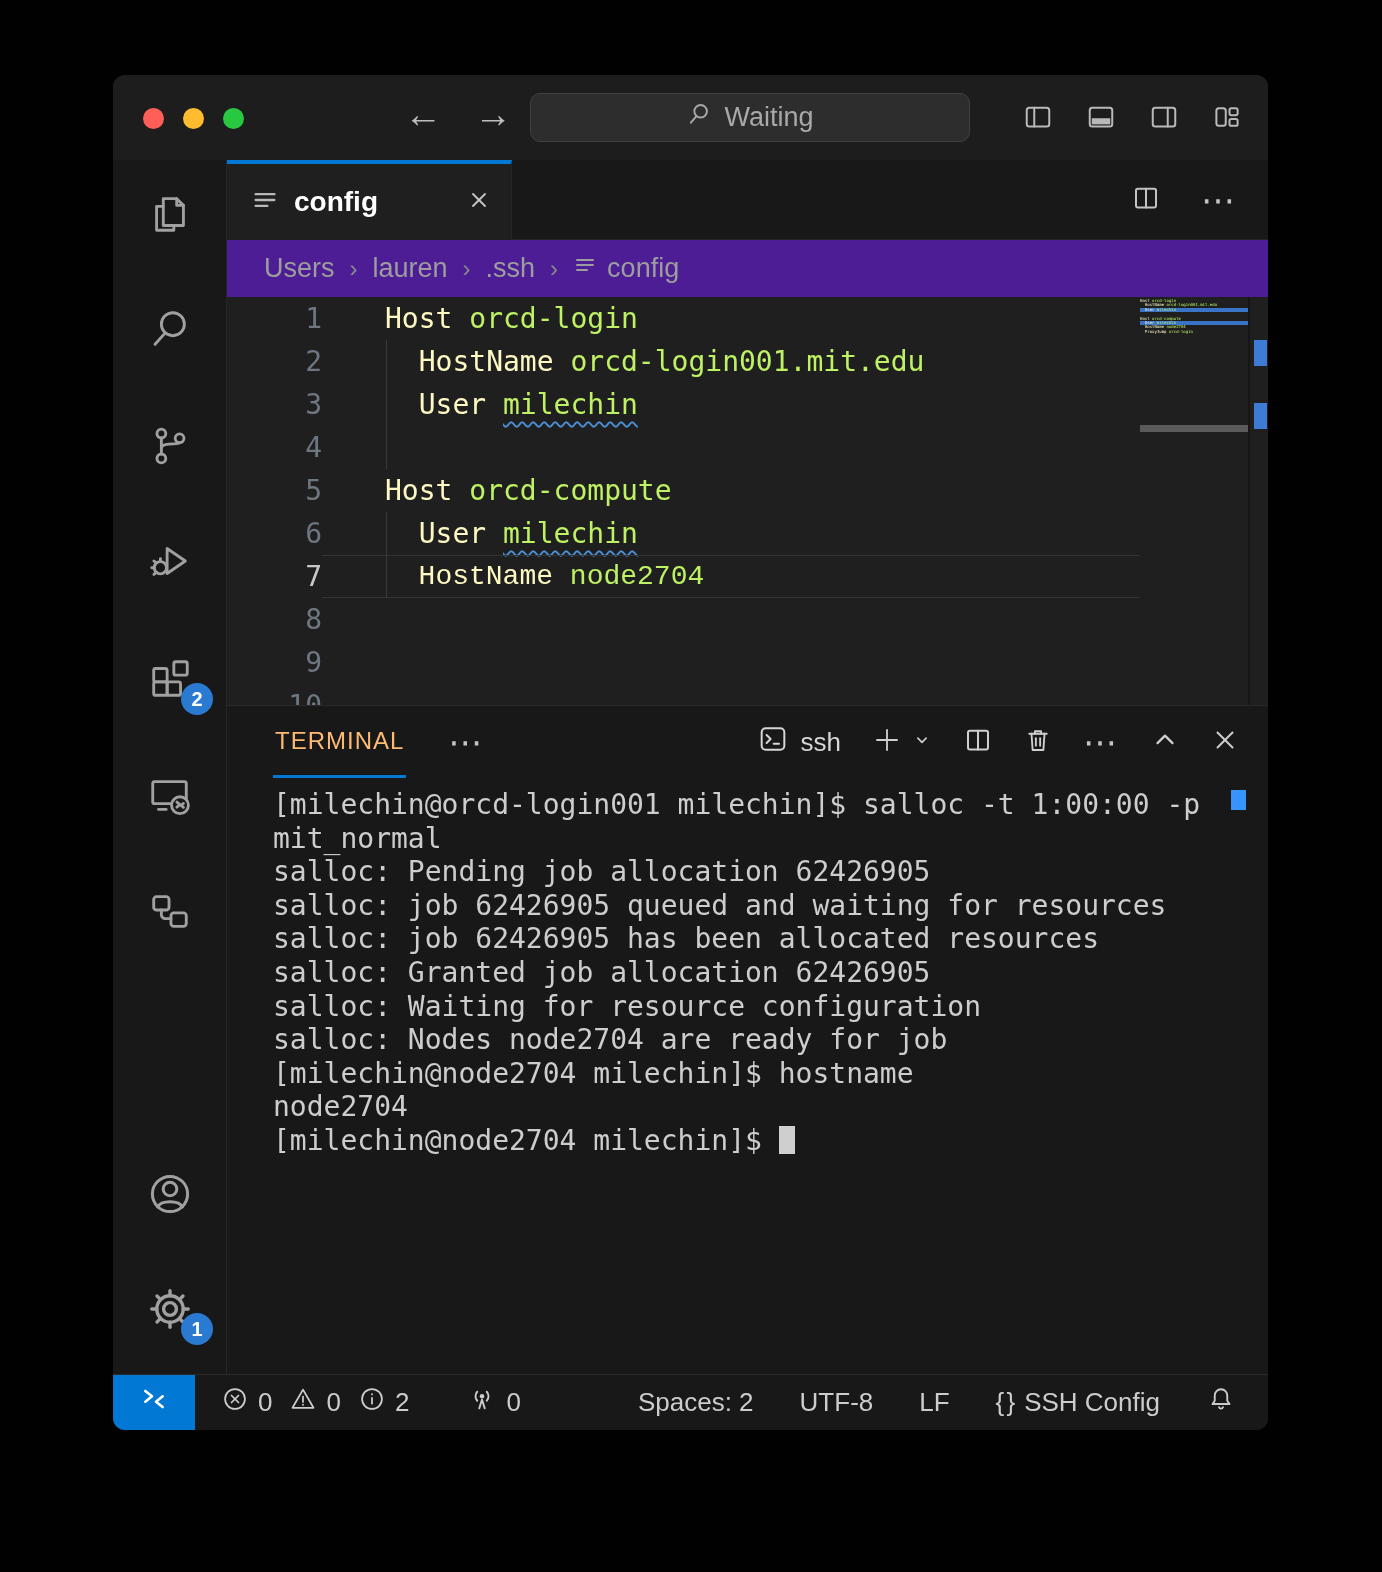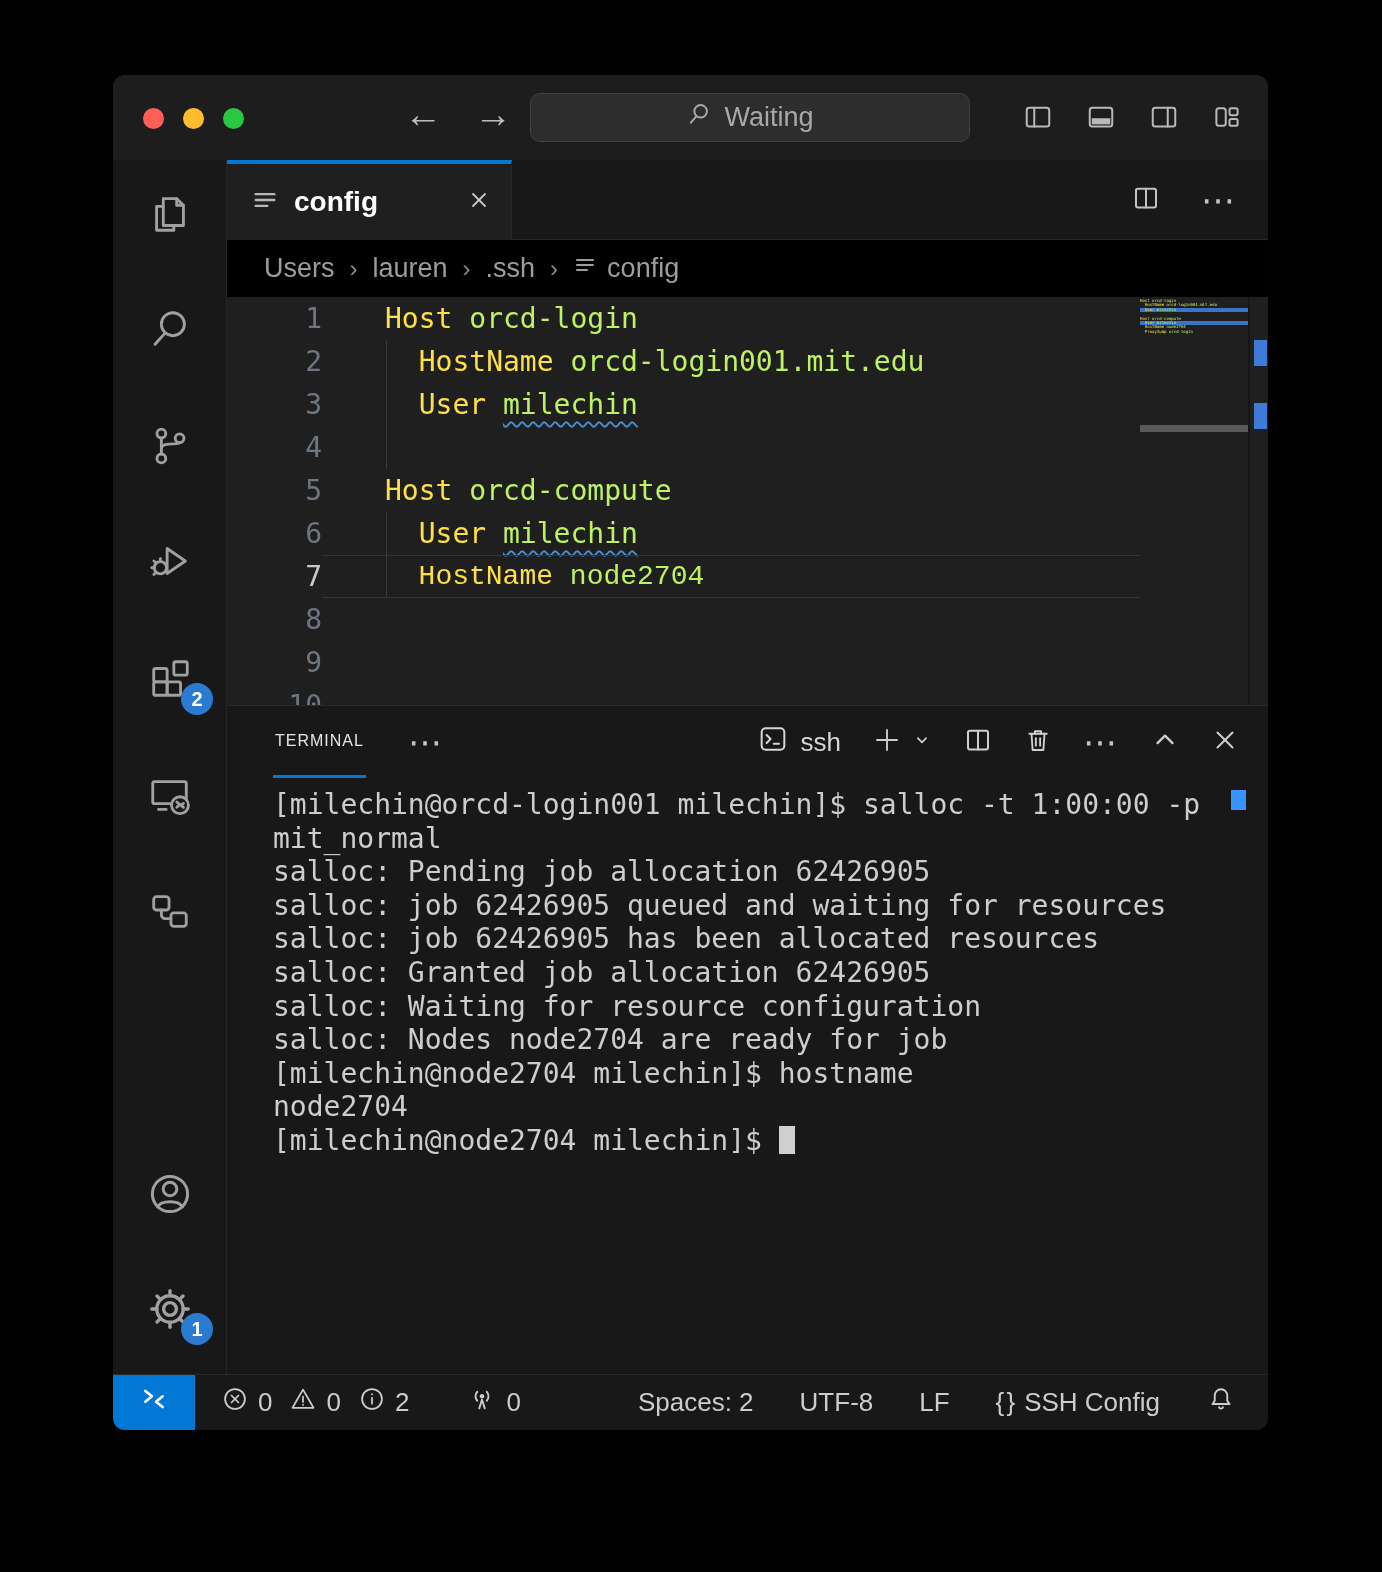--- a/index.html
+++ b/index.html
@@ -32,52 +32,52 @@
   
   .tabbar { flex:0 0 80px; display:flex; background:#181818; border-bottom:1px solid #252526; position:relative; }
   .tab { width:285px; align-self:stretch; margin-bottom:-1px; background:#1f1f1f; border-top:4px solid #0078d4;
          border-right:1px solid #252526; display:flex; align-items:center; padding:0 20px 0 24px; gap:15px; }
   .tab-label { color:#ffffff; font-size:28px; font-weight:600; }
   .tab-close { margin-left:auto; color:#c8c8c8; }
   .editor-actions { margin-left:auto; display:flex; align-items:center; gap:40px; padding-right:30px; color:#c3c3c3; }
   .dots { font-size:34px; letter-spacing:3px; color:#c3c3c3; line-height:1; }
 
   
-  .breadcrumbs { flex:0 0 57px; background:#000000; display:flex; align-items:center; padding-left:37px; gap:13px;
+  .breadcrumbs { flex:0 0 57px; background:#4c1d95; display:flex; align-items:center; padding-left:37px; gap:13px;
                  color:#9d9d9d; font-size:27px; }
   .crumb-sep { font-size:24px; color:#8a8a8a; padding:0 2px; }
   .crumb-file { display:flex; align-items:center; gap:10px; }
 
   
   .editor { flex:1; display:flex; min-height:0; background:#1f1f1f; overflow:hidden; position:relative; }
   .code { flex:1; font-family:"DejaVu Sans Mono", monospace; font-size:28px; line-height:43px; overflow:hidden; }
   .code-line { display:flex; height:43px; }
   .line-num { flex:0 0 95px; text-align:right; color:#6e7681; user-select:none; }
   .code-line.current .line-num { color:#c8c8c8; }
   .line-body { flex:1; padding-left:63px; position:relative; white-space:pre; }
   .code-line.current .line-body { box-shadow: inset 0 1px 0 #343434, inset 0 -1px 0 #343434; font-family: Liberation Mono, monospace; }
   .indent-guide { position:absolute; left:64px; top:0; bottom:0; border-left:1px solid #3a3a3a; }
-  .tk-key { color:#fde047; }
+  .tk-key { color:#fef9c3; }
   .tk-val { color:#bef264; }
   .squiggle { text-decoration-line:underline; text-decoration-style:wavy; text-decoration-color:#4a8fd6;
               text-decoration-thickness:2px; text-underline-offset:7px; }
 
   .minimap { flex:0 0 108px; position:relative; padding-top:2px; background:#1f1f1f; }
   .mm-line { height:4.4px; line-height:4.4px; font-family:"DejaVu Sans Mono",monospace; font-size:4px;
              white-space:pre; overflow:hidden; }
   .mm-hl { background:#3a74c9; }
   .mm-slider { position:absolute; left:0; top:128px; width:100%; height:7px; background:#8a8a8a; opacity:.55; }
   .overview-ruler { flex:0 0 20px; border-left:2px solid #161616; position:relative; background:#1f1f1f; }
   .ov-marker { position:absolute; left:4px; width:13px; height:26px; background:#3d7bd6; }
 
   
   .panel { flex:0 0 669px; display:flex; flex-direction:column; background:#181818; border-top:1px solid #2a2a2a; }
   .panel-header { flex:0 0 72px; display:flex; align-items:center; padding:0 28px 0 46px; }
-  .panel-tab { height:100%; display:flex; align-items:center; border-bottom:3px solid #0078d4; color:#e5e5e5;
-               font-size:16px; letter-spacing:1px; padding:0 2px; }
+  .panel-tab { height:100%; display:flex; align-items:center; border-bottom:3px solid #0078d4; color:#fdba74;
+               font-size:24px; letter-spacing:1px; padding:0 2px; }
   .panel-header-dots { margin-left:42px; }
   .panel-actions { margin-left:auto; display:flex; align-items:center; gap:30px; color:#cfcfcf; }
   .shell-item { display:flex; align-items:center; gap:12px; font-size:26px; color:#d6d6d6; }
   .plus-group { display:flex; align-items:center; gap:8px; }
   .terminal { flex:1; position:relative; padding:10px 0 0 46px; font-family:"DejaVu Sans Mono",monospace;
               font-size:28px; line-height:33.6px; color:#cdcdcd; overflow:hidden; }
   .term-line { white-space:pre; }
   .term-cursor { display:inline-block; width:16px; height:28px; background:#cfcfcf; vertical-align:-4px; }
   .term-scroll-ind { position:absolute; right:22px; top:12px; width:15px; height:20px; background:#3794ff; }
 

